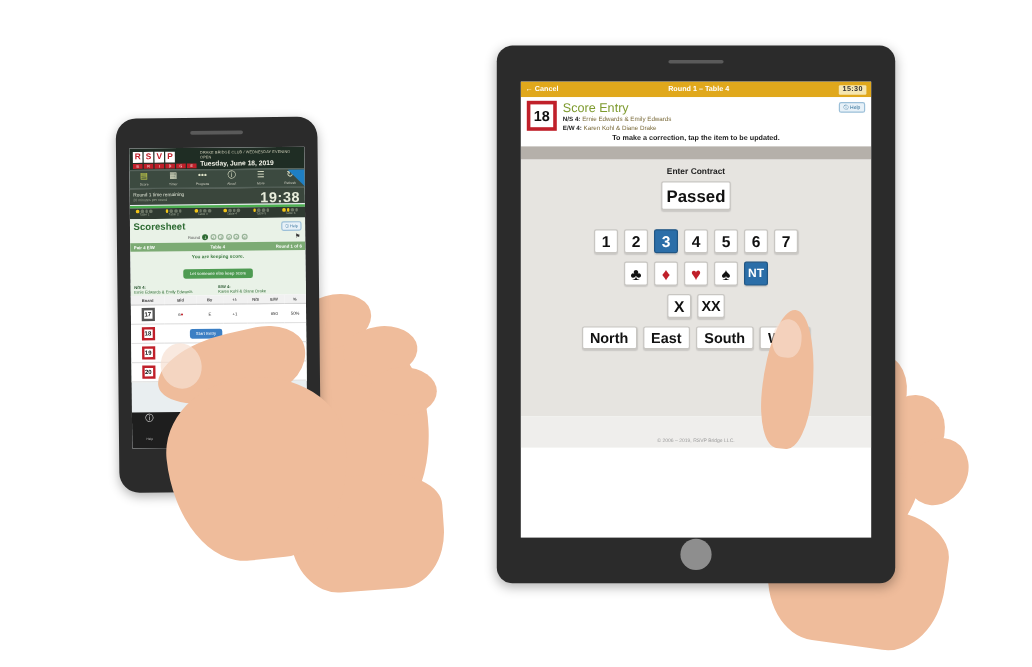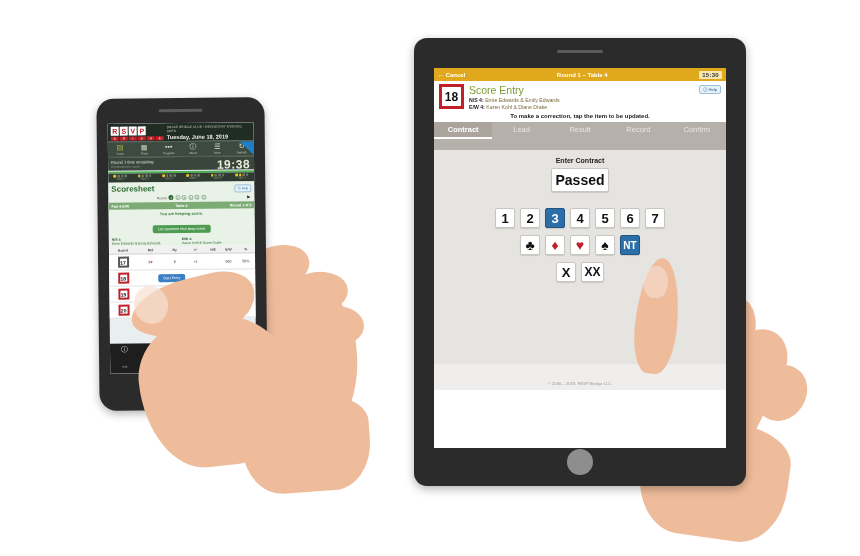--- a/index.html
+++ b/index.html
@@ -621,27 +621,20 @@
             <span>Karen Kohl &amp; Diane Drake</span>
           </div>
         </div>
         <div class="tb-help">
           <span>ⓘ</span>
           <span>Help</span>
         </div>
       </div>
       <div class="tb-note">To make a correction, tap the item to be updated.</div>
 
-      <div class="tb-tabs">
-        <div class="tb-tab active">Contract</div>
-        <div class="tb-tab">Lead</div>
-        <div class="tb-tab">Result</div>
-        <div class="tb-tab">Record</div>
-        <div class="tb-tab">Confirm</div>
-      </div>
       <div class="tb-subbar"></div>
 
       <div class="tb-body">
         <div class="tb-ec">Enter Contract</div>
         <div class="tb-passed">Passed</div>
 
         <div class="tb-row">
           <div class="kb">1</div>
           <div class="kb">2</div>
           <div class="kb sel">3</div>
@@ -657,20 +650,26 @@
           <div class="kb suit red">♥</div>
           <div class="kb suit">♠</div>
           <div class="kb sel" style="font-size:10px;">NT</div>
         </div>
 
         <div class="tb-row">
           <div class="kb">X</div>
           <div class="kb wide">XX</div>
         </div>
 
+        <div class="tb-row">
+          <div class="kb dir">North</div>
+          <div class="kb dir">East</div>
+          <div class="kb dir">South</div>
+          <div class="kb dir">West</div>
+        </div>
       </div>
 
       <div class="tb-foot">
         <div class="tb-copy">© 2006 – 2019, RSVP Bridge LLC.</div>
       </div>
 
     </div>
     <div id="tab-home"></div>
   </div>
 

